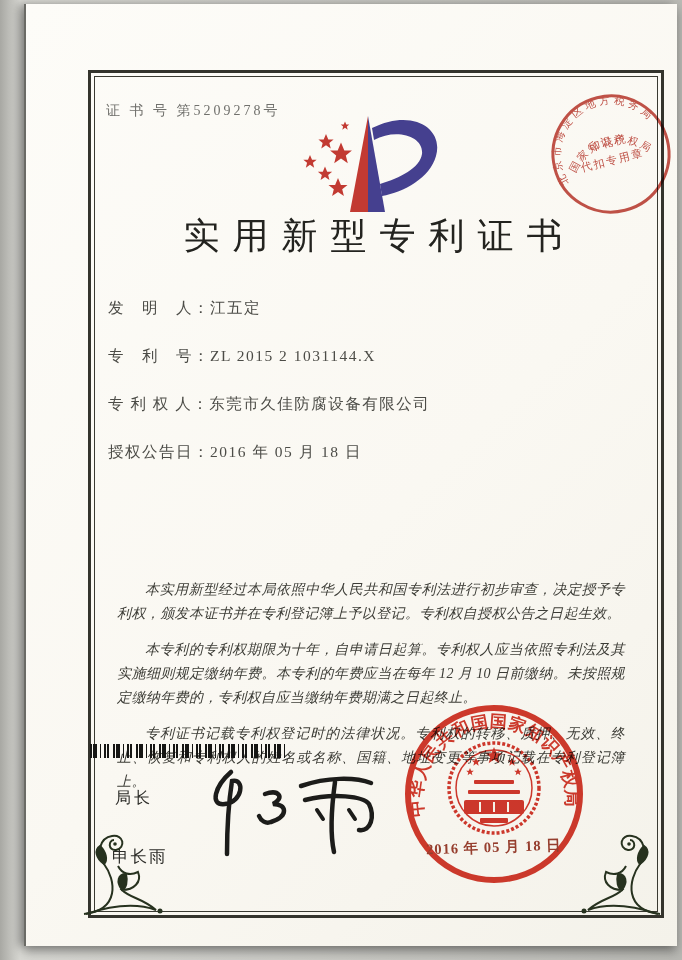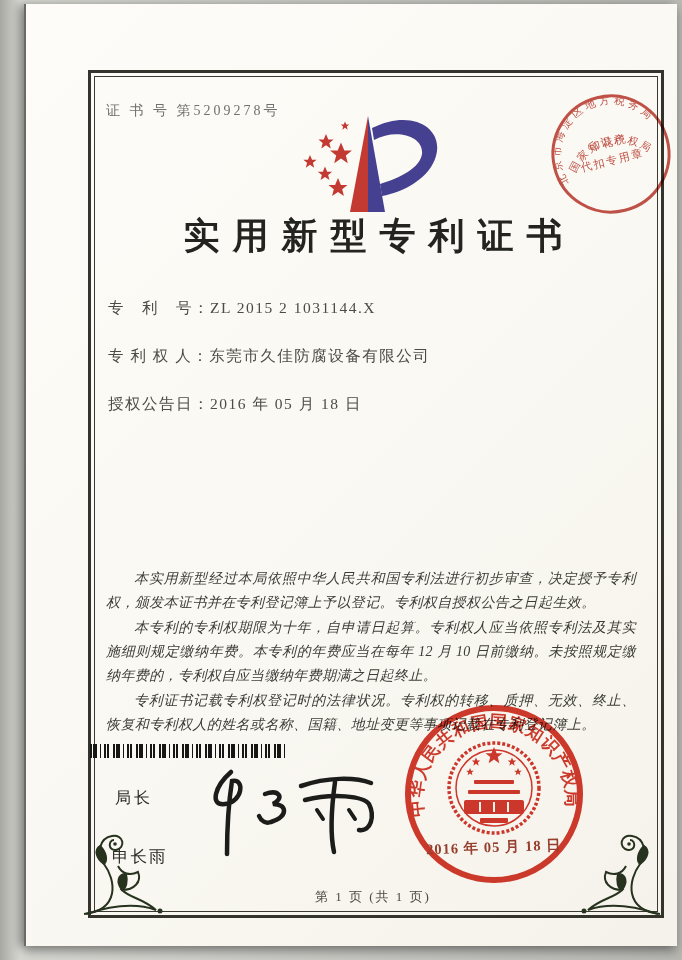--- a/index.html
+++ b/index.html
@@ -23,35 +23,35 @@
     position:absolute;left:3px;top:3px;right:3px;bottom:3px;
     border:1px solid #3a3a32;
   }
   .cert-number{
     position:absolute;left:80px;top:98px;
     font-size:14px;color:#70706c;letter-spacing:3px;
   }
   .logo{position:absolute;left:262px;top:108px;width:165px;height:104px;}
   .doc-title{
     position:absolute;left:62px;top:208px;width:570px;
-    text-align:center;font-size:36px;font-weight:bold;color:#23231f;
+    text-align:center;font-size:36px;font-weight:normal;color:#23231f;
     letter-spacing:13px;text-indent:13px;
   }
   .fields{position:absolute;left:82px;top:290px;width:480px;}
   .field-row{
     font-size:15.5px;color:#4c4c47;line-height:28px;margin-bottom:20px;
     letter-spacing:1.5px;white-space:pre;
   }
   .field-label::after{content:"\FF1A";}
   .paras{
     position:absolute;left:79px;top:562px;width:532px;
     font-size:14px;line-height:24px;color:#3c3c36;
     text-align:justify;font-style:italic;letter-spacing:.4px;
   }
-  .paras p{margin:1px;text-indent:2em;}
+  .paras p{margin:12px;text-indent:2em;}
   .barcode{
     position:absolute;left:64px;top:740px;width:196px;height:14px;
     background:repeating-linear-gradient(90deg,
       #161614 0 2px,transparent 2px 3px,
       #161614 3px 7px,transparent 7px 10px,
       #161614 10px 11px,transparent 11px 14px,
       #161614 14px 16px,transparent 16px 17px,
       #161614 17px 19px,transparent 19px 23px);
   }
   .director-title{position:absolute;left:89px;top:784px;font-size:16px;color:#2b2b27;letter-spacing:3px;font-family:Liberation Sans, sans-serif;}
@@ -92,20 +92,21 @@
       <path transform="translate(50,76) scale(1.0)" d="M0,-10 L2.9,-3.1 9.5,-3.1 4.2,1.2 5.9,8.1 0,4 -5.9,8.1 -4.2,1.2 -9.5,-3.1 -2.9,-3.1 Z"></path>
     </g>
     <polygon points="80,4 62,100 80,100" fill="#c23a32"></polygon>
     <polygon points="80,4 80,100 97,100" fill="#45408f"></polygon>
     <path fill="#45408f" d="M84,16 C124,-4 156,16 148,44 C142,66 116,80 94,84 L92,72 C112,66 132,56 134,42 C136,24 108,16 86,28 Z"></path>
   </svg>
 
   <div class="doc-title">实用新型专利证书</div>
 
   <div class="fields">
+    <div class="field-row"><span class="field-label">发　明　人</span><span>江五定</span></div>
     <div class="field-row"><span class="field-label">专　利　号</span><span>ZL 2015 2 1031144.X</span></div>
     <div class="field-row"><span class="field-label">专 利 权 人</span><span>东莞市久佳防腐设备有限公司</span></div>
     <div class="field-row"><span class="field-label">授权公告日</span><span>2016 年 05 月 18 日</span></div>
   </div>
 
   <div class="paras">
     <p>本实用新型经过本局依照中华人民共和国专利法进行初步审查，决定授予专利权，颁发本证书并在专利登记簿上予以登记。专利权自授权公告之日起生效。</p>
     <p>本专利的专利权期限为十年，自申请日起算。专利权人应当依照专利法及其实施细则规定缴纳年费。本专利的年费应当在每年 12 月 10 日前缴纳。未按照规定缴纳年费的，专利权自应当缴纳年费期满之日起终止。</p>
     <p>专利证书记载专利权登记时的法律状况。专利权的转移、质押、无效、终止、恢复和专利权人的姓名或名称、国籍、地址变更等事项记载在专利登记簿上。</p>
   </div>
@@ -176,15 +177,14 @@
   </svg>
   <svg class="ornament orn-br" viewBox="0 0 104 104" fill="none" stroke="#27321f" stroke-width="2">
     <path d="M4,100 C40,96 36,66 24,50 C16,38 20,24 32,22 C44,20 46,34 36,36 C28,37 28,26 34,26"></path>
     <path d="M6,100 C30,92 54,88 76,96 C62,84 50,84 42,76 C54,76 62,68 58,58 C50,62 42,60 38,52"></path>
     <path d="M24,50 C16,44 14,36 20,32 C26,38 28,46 24,50 Z" fill="#27321f"></path>
     <path d="M42,76 C36,68 38,60 46,60 C48,68 46,74 42,76 Z" fill="#27321f"></path>
     <circle cx="80" cy="97" r="2.5" fill="#27321f" stroke="none"></circle>
     <circle cx="35" cy="30" r="1.8" fill="#27321f" stroke="none"></circle>
   </svg>
 
-  <div class="footer-page">第 1 页 (共 1 页)</div>
 
 </div>
 
 </body></html>

